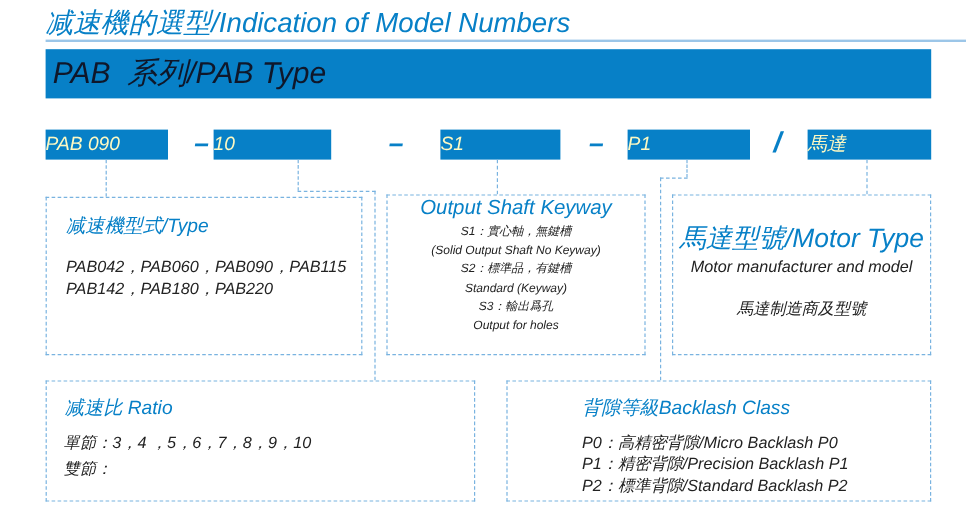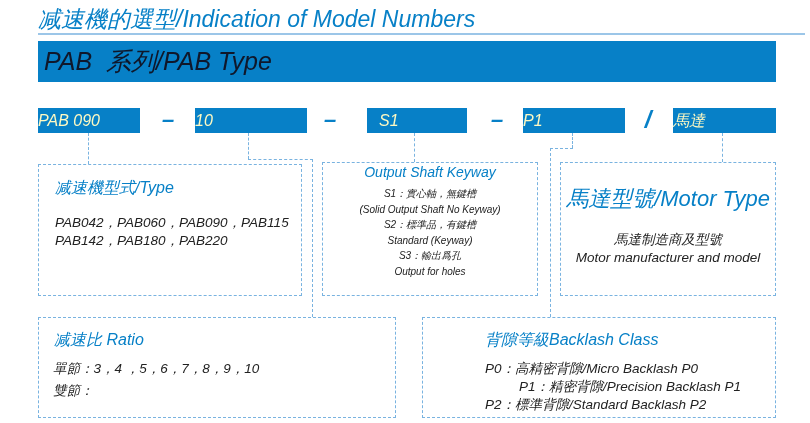--- a/index.html
+++ b/index.html
@@ -18,22 +18,22 @@
   
   .title{left:38px;top:4px;font-size:23px;color:var(--blue);white-space:nowrap;}
   .title-rule{left:38px;top:33px;width:767px;height:2px;background:var(--rule);}
   .banner{left:38px;top:41px;width:738px;height:41px;background:var(--blue);}
   .banner-text{padding-left:6px;line-height:41px;font-size:25px;color:#0f172a;white-space:pre;}
 
   
   .code-seg{top:108px;height:25px;background:var(--blue);color:#fef9c3;
             font-size:16px;line-height:25px;text-align:left;white-space:nowrap;}
   .seg0{left:38px;width:102px;}
-  .seg1{left:195px;width:112px;}
-  .seg2{left:367px;width:100px;padding-left:12px;}
+  .seg1{left:178px;width:98px;}
+  .seg2{left:367px;width:100px;}
   .seg3{left:523px;width:102px;}
   .seg4{left:673px;width:103px;}
   .code-sep{top:108px;height:25px;width:30px;color:var(--blue);font-weight:bold;
             font-size:22px;line-height:23px;text-align:center;}
   .sepA{left:153px;}
   .sepB{left:315px;}
   .sepC{left:482px;}
   .sepD{left:633px;font-size:24px;}
 
   
@@ -53,21 +53,21 @@
   .dbox{border:1px dashed var(--dash);background:#ffffff;}
   .bhead{color:var(--blue);font-size:16px;white-space:nowrap;}
   .btext{font-size:13.5px;line-height:18px;white-space:nowrap;}
 
   .box-type{left:38px;top:164px;width:264px;height:132px;}
   .box-type .bhead{margin:13px 0 0 16px;}
   .box-type .btext{margin:15px 0 0 16px;}
 
   .box-keyway{left:322px;top:162px;width:216px;height:134px;text-align:center;}
   .kw-zh{margin-top:6px;font-size:16px;color:var(--blue);}
-  .kw-en{font-size:14px;color:var(--blue);line-height:19px;}
+  .kw-en{font-size:17px;color:var(--blue);line-height:19px;}
   .kw-line{font-size:10px;line-height:15.5px;white-space:nowrap;}
   .kw-body{margin-top:4px;}
 
   .box-motor{left:560px;top:162px;width:216px;height:134px;text-align:center;}
   .box-motor .bhead{margin-top:21px;font-size:22px;}
   .box-motor .btext{margin-top:17px;}
 
   .box-ratio{left:38px;top:317px;width:358px;height:101px;}
   .box-ratio .bhead{margin:12px 0 0 15px;}
   .ratio-line{display:flex;margin:9px 0 0 14px;font-size:13.5px;line-height:18px;white-space:nowrap;}
@@ -122,35 +122,35 @@
       <div class="kw-line">(Solid Output Shaft No Keyway)</div>
       <div class="kw-line">S2：標準品，有鍵槽</div>
       <div class="kw-line">Standard (Keyway)</div>
       <div class="kw-line">S3：輸出爲孔</div>
       <div class="kw-line">Output for holes</div>
     </div>
   </div>
 
   <div class="abs dbox box-motor">
     <div class="bhead">馬達型號/Motor Type</div>
+    <div class="btext" style="margin-top:0;">Motor manufacturer and model</div>
     <div class="btext">馬達制造商及型號</div>
-    <div class="btext" style="margin-top:0;">Motor manufacturer and model</div>
   </div>
 
   <div class="abs dbox box-ratio">
     <div class="bhead">减速比 Ratio</div>
     <div class="ratio-line">
       <span class="ratio-label">單節：</span>
       <span>3，4 ，5，6，7，8，9，10</span>
     </div>
     <div class="ratio-line second">
       <span class="ratio-label">雙節：</span>
     </div>
   </div>
 
   <div class="abs dbox box-backlash">
     <div class="bhead">背隙等級Backlash Class</div>
     <div class="btext">P0：高精密背隙/Micro Backlash P0</div>
-    <div class="btext" style="margin-top:0;text-align:center;">P1：精密背隙/Precision Backlash P1</div>
+    <div class="btext" style="margin-top:0;">P1：精密背隙/Precision Backlash P1</div>
     <div class="btext" style="margin-top:0;">P2：標準背隙/Standard Backlash P2</div>
   </div>
 
 </div>
 
 </body></html>

